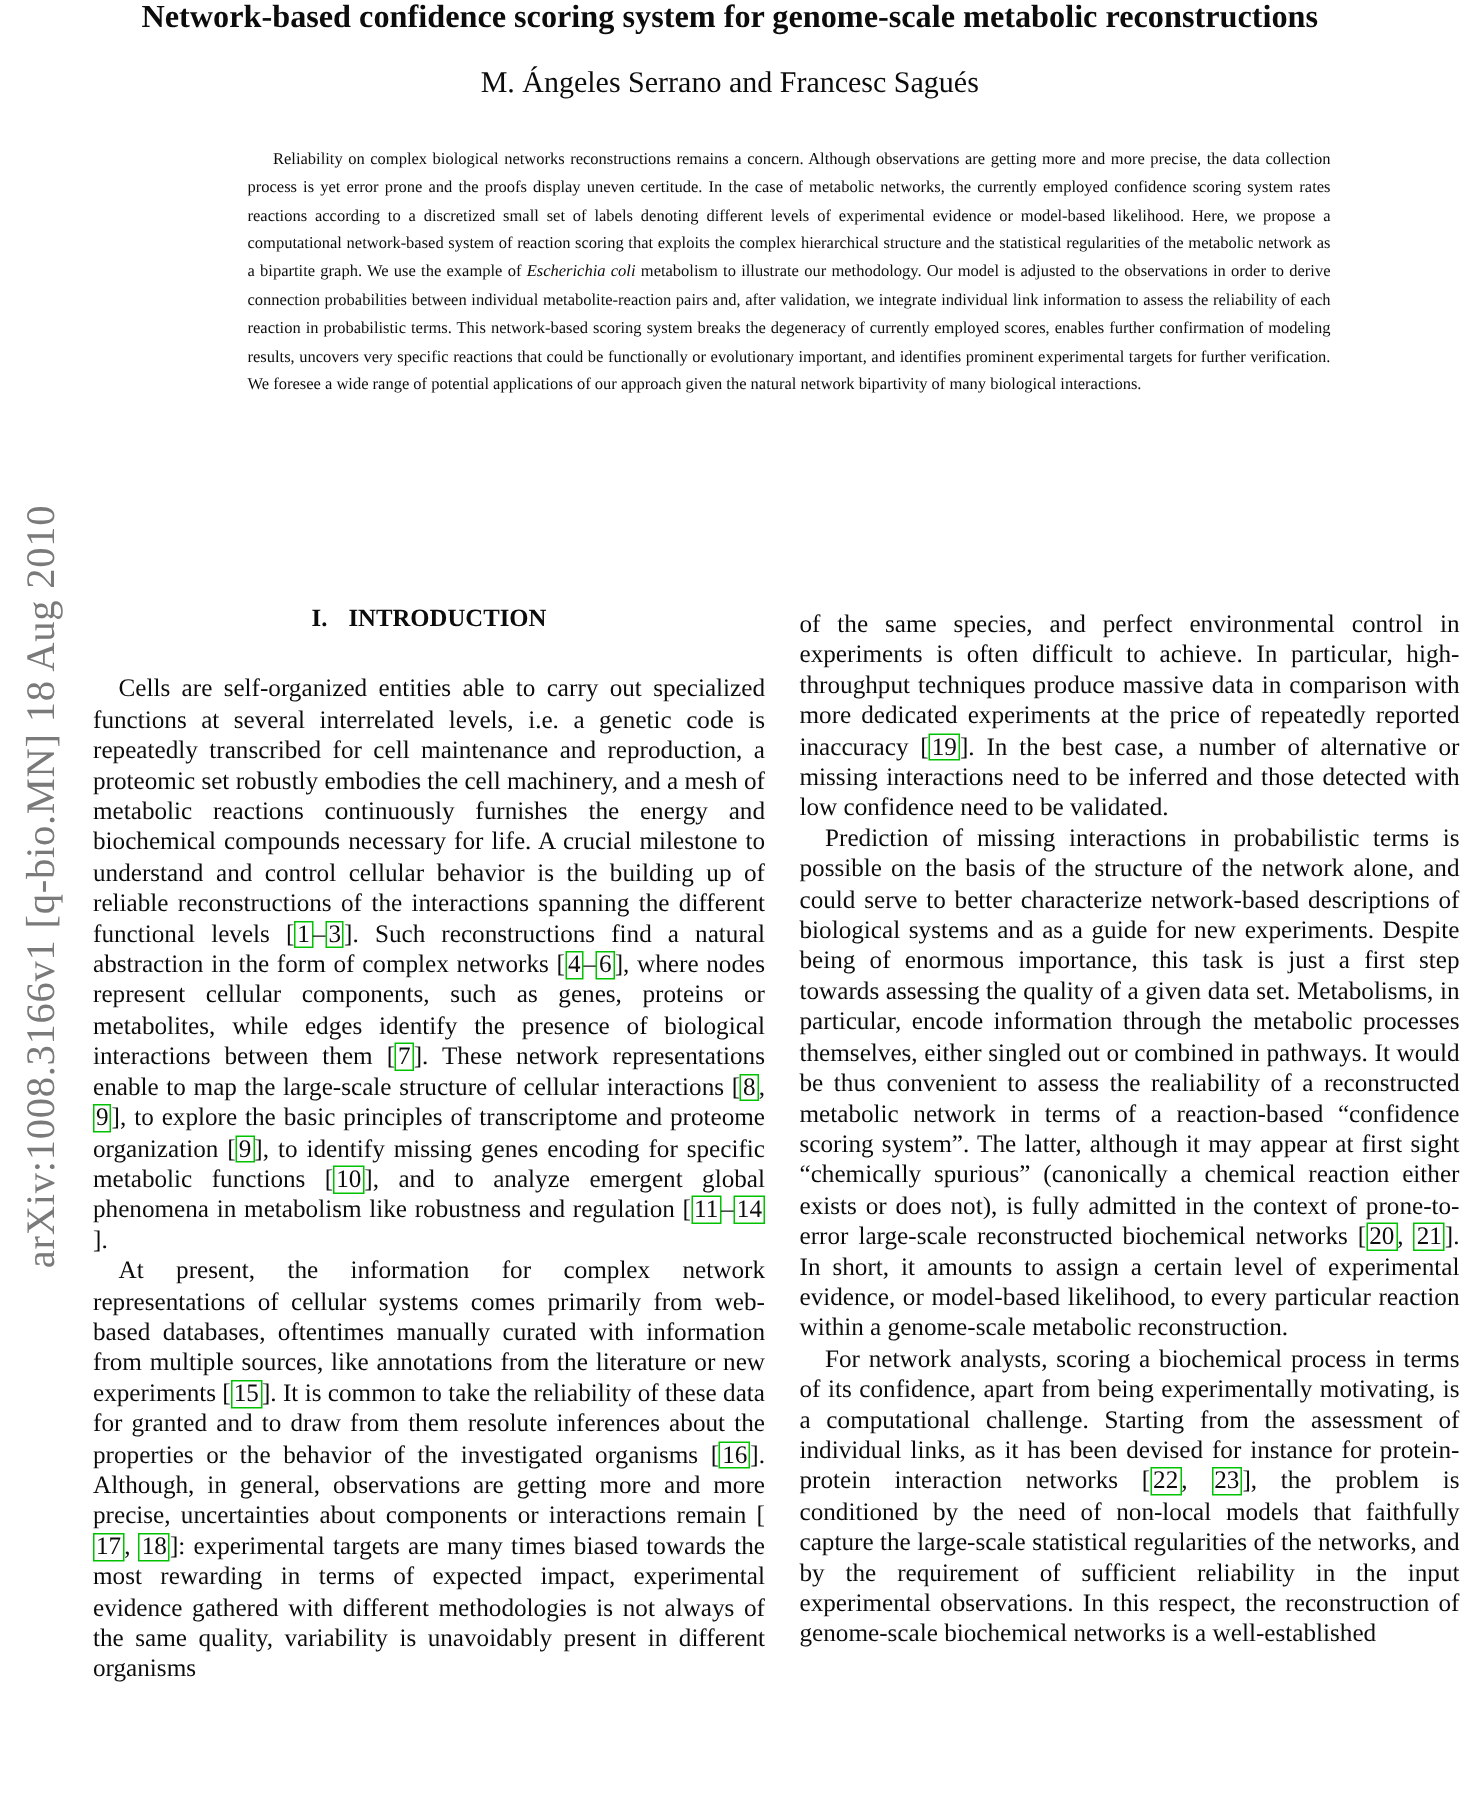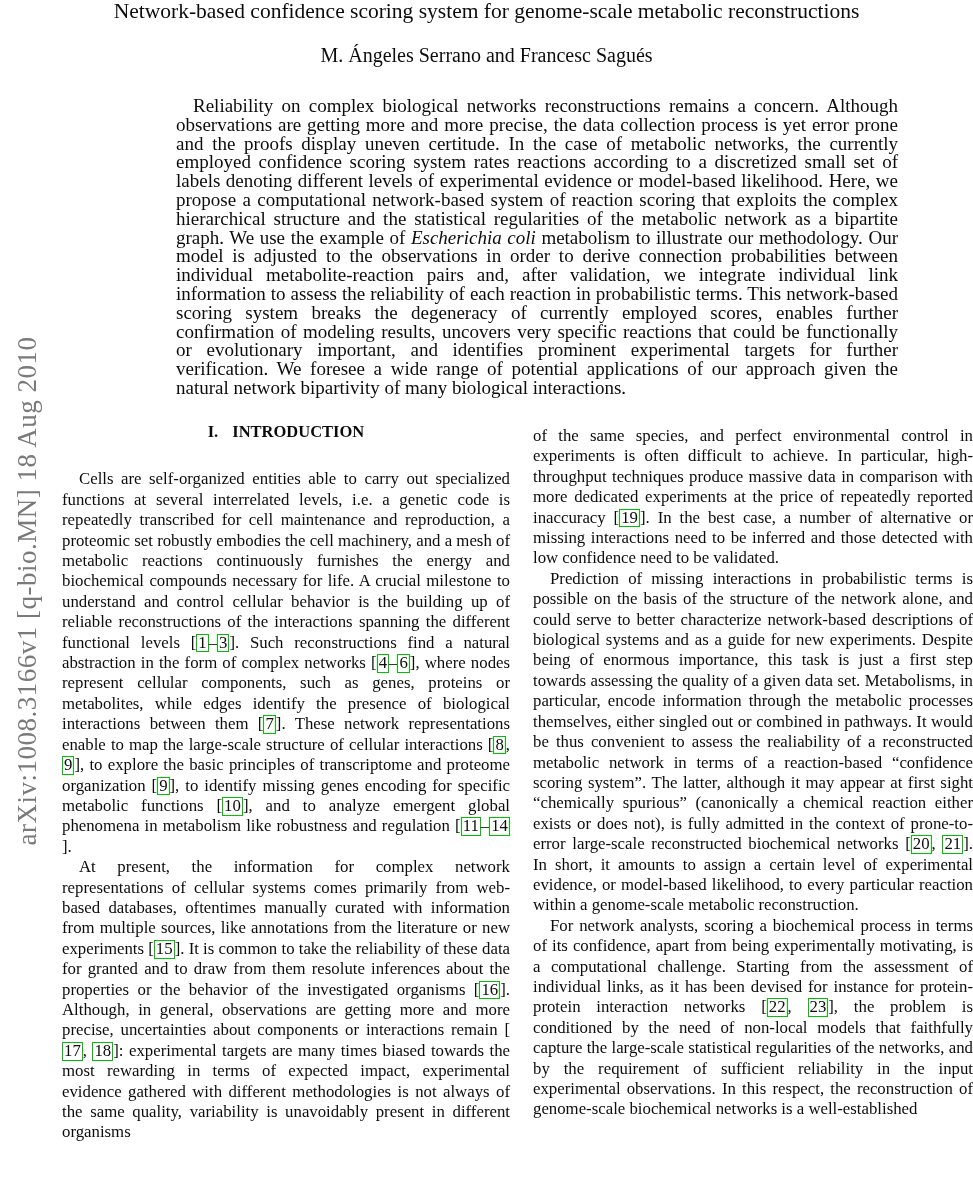--- a/index.html
+++ b/index.html
@@ -21,35 +21,35 @@
     text-align: center;
     font-size: 27px;
     letter-spacing: 0.5px;
     color: #7a7a7a;
     white-space: nowrap;
   }
   
   .header { position: absolute; left: 0; top: 0; width: 973px; text-align: center; }
   .title {
     margin: 0 auto; padding-top: 0px;
-    font-size: 21.5px; font-weight: normal;
+    font-size: 21.5px; font-weight: bold;
     line-height: 1.08;
   }
   .authors { margin-top: 21px; font-size: 20px; }
   .affiliation { margin-top: 2px; font-size: 16px; font-style: italic; }
   
   .abstract {
-    position: absolute; left: 176px; top: 97px; width: 722px;
-    font-size: 19px; line-height: 18.8px;
+    position: absolute; left: 165px; top: 97px; width: 722px;
+    font-size: 11px; line-height: 18.8px;
     text-align: justify;
   }
   .abstract p { margin: 0; text-indent: 17px; }
   
   .columns {
-    position: absolute; left: 62px; top: 420px; width: 911px;
+    position: absolute; left: 62px; top: 400px; width: 911px;
     display: flex; gap: 23px;
     font-size: 16.8px; line-height: 20.4px;
     text-align: justify;
   }
   .col-left  { width: 448px; }
   .col-right { width: 440px; padding-top: 6px; }
   .section-heading {
     text-align: center; font-weight: bold; font-size: 16.5px;
     margin: 2px 0 27px 0;
   }

